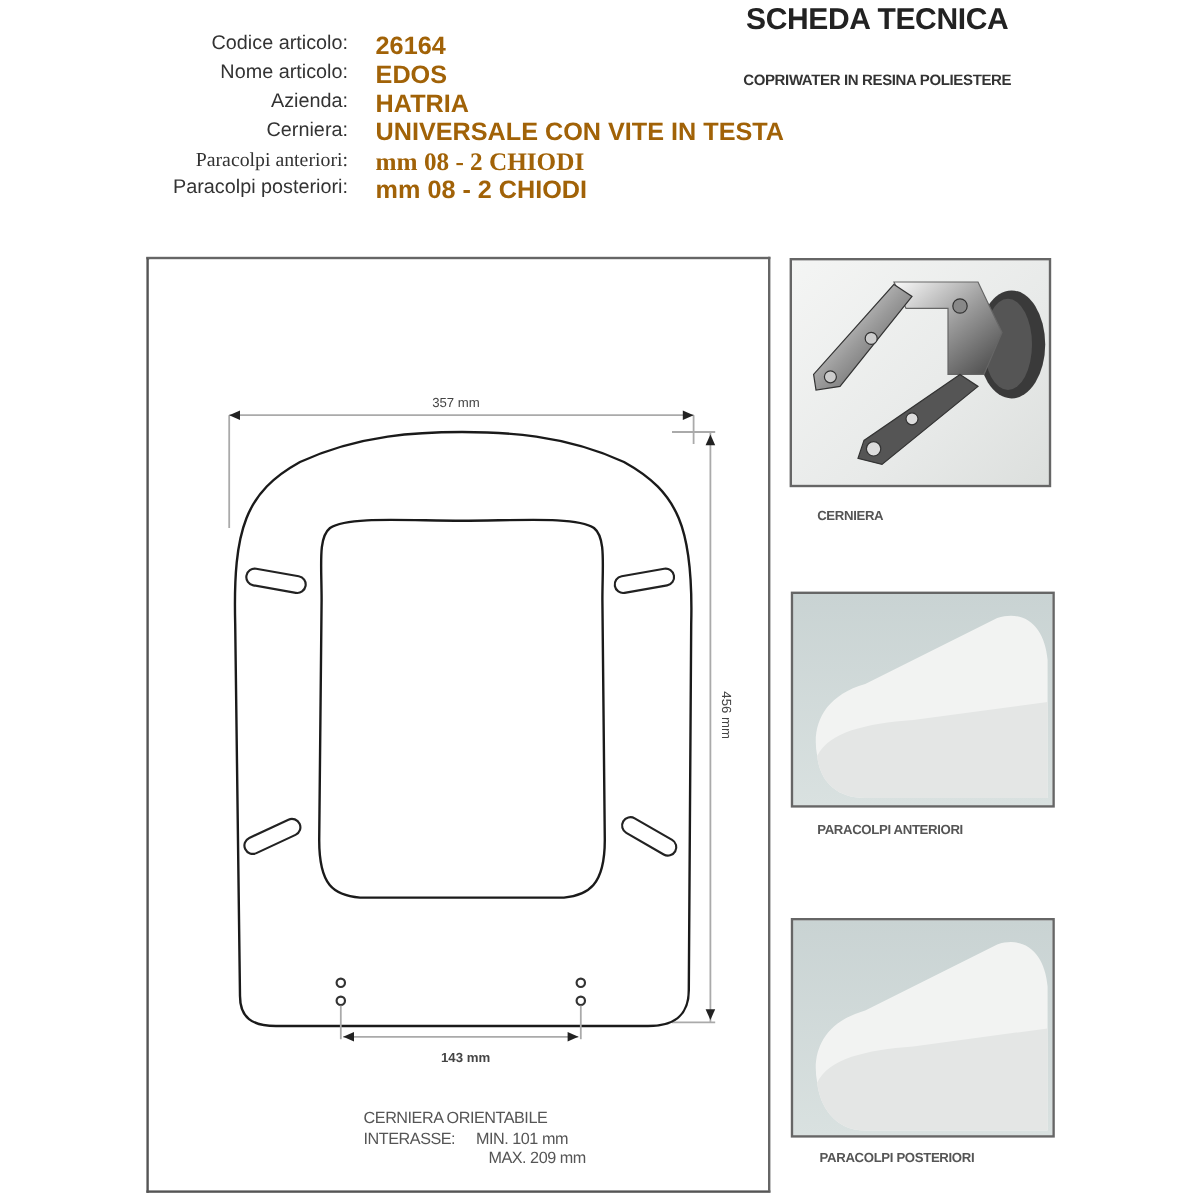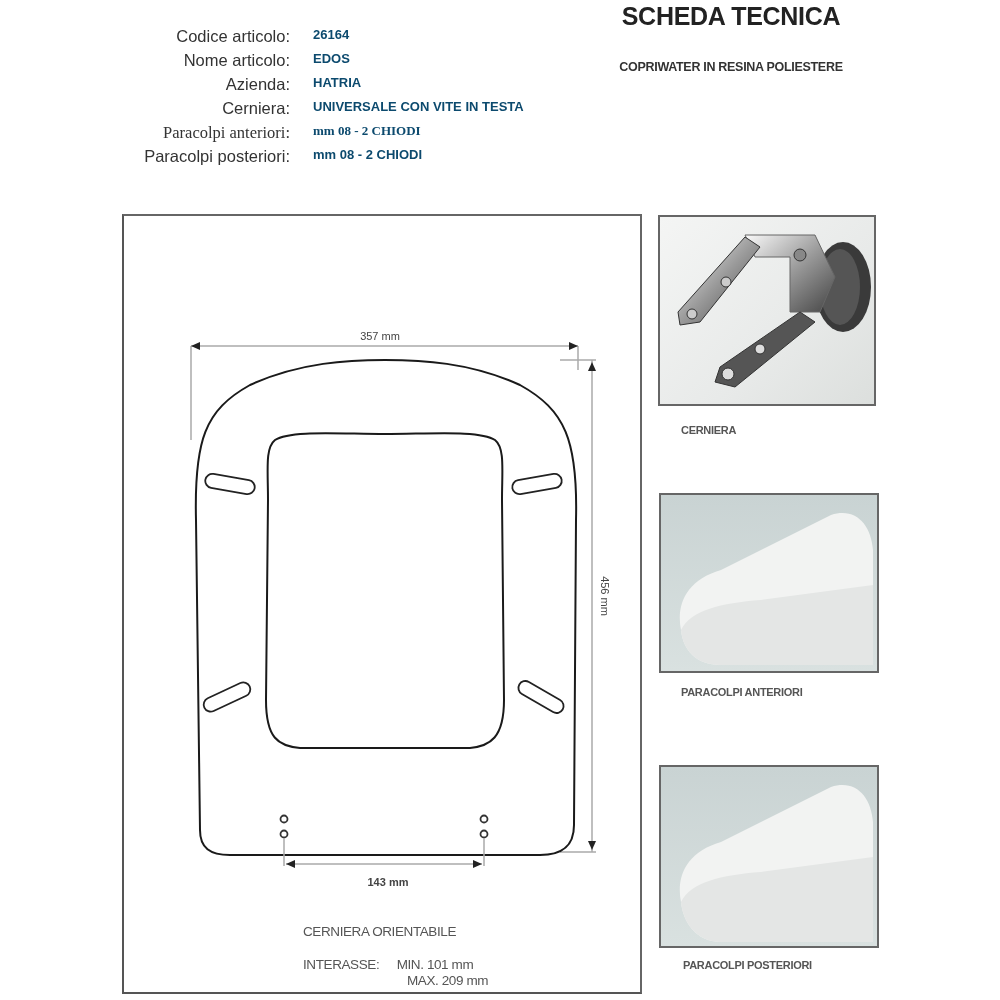--- a/index.html
+++ b/index.html
@@ -16,21 +16,21 @@
       left: 586px; top: 34px; width: 290px; text-align: center;
       font-size: 12.5px; font-weight: bold; color: #333; letter-spacing: -0.3px; margin-top: 26px;
     }
     .spec-table { left: 100px; top: 27px; }
     .spec-row { position: absolute; height: 24px; white-space: nowrap; }
     .spec-label {
       position: absolute; right: 0; width: 190px; text-align: right;
       font-size: 16.5px; color: #333;
     }
     .spec-value {
-      position: absolute; left: 213px; font-size: 13px; font-weight: bold; color: #0c4a6e;
+      position: absolute; left: 213px; font-size: 21px; font-weight: bold; color: #a16207;
     }
     .drawing-frame {
       left: 122px; top: 214px; width: 516px; height: 776px;
       border-left: 2px solid #555; border-top: 2px solid #666;
       border-right: 2px solid #666; border-bottom: 2px solid #555;
       background: #fff; box-sizing: content-box;
     }
     .drawing-svg { left: 0; top: 0; }
     .dim-text { font-size: 11px; color: #444; }
     .note {
@@ -120,21 +120,21 @@
   <polygon points="286,864 295,860 295,868" fill="#222"></polygon>
   <polygon points="482,864 473,860 473,868" fill="#222"></polygon>
 </svg>
 
 <div class="abs dim-text" style="left:340px;top:330px;width:80px;text-align:center;">357 mm</div>
 <div class="abs dim-text" style="left:575px;top:590px;width:60px;text-align:center;transform:rotate(90deg);">456 mm</div>
 <div class="abs dim-text" style="left:348px;top:876px;width:80px;text-align:center;font-weight:bold;">143 mm</div>
 
 <div class="abs note" style="left:303px;top:924px;">
   <div>CERNIERA ORIENTABILE</div>
-  <div style="white-space:nowrap;margin-top:16px;">
+  <div style="white-space:nowrap;">
     <span>INTERASSE:</span>
     <span style="margin-left:14px;">MIN. 101 mm</span>
   </div>
   <div style="padding-left:104px;white-space:nowrap;">MAX. 209 mm</div>
 </div>
 
 <div class="abs photo" style="left:658px;top:215px;width:218px;height:191px;background:linear-gradient(135deg,#f4f5f4 0%,#e8eae9 60%,#dcdfdd 100%);">
   <svg width="214" height="187" viewBox="0 0 214 187">
     <defs>
       <linearGradient id="chrome" x1="0" y1="0" x2="1" y2="1">

